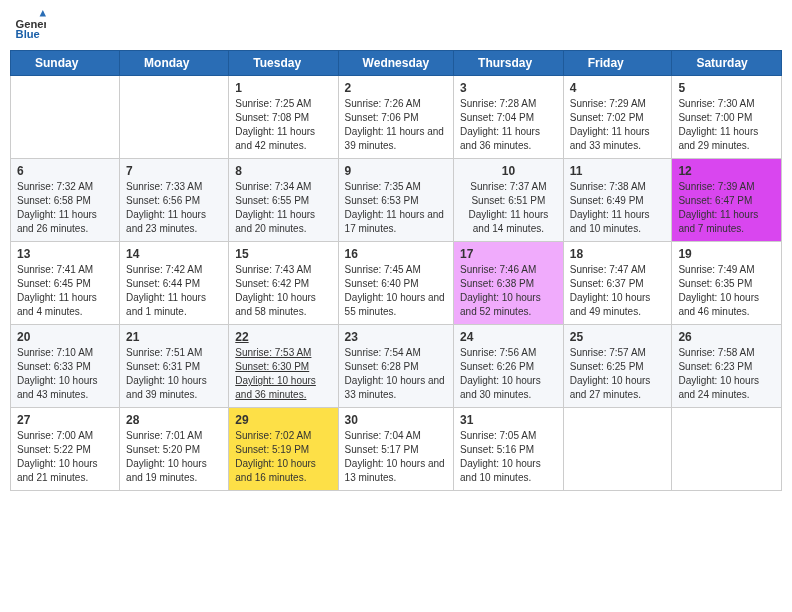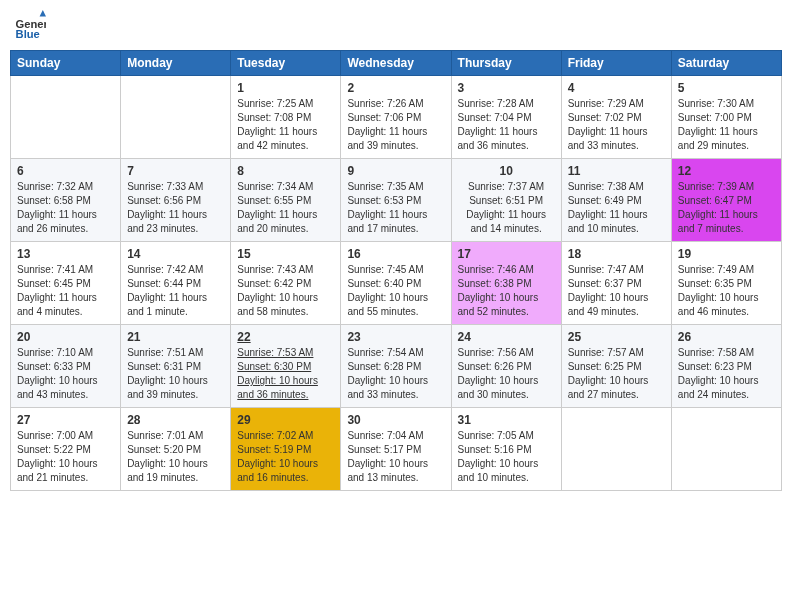--- a/index.html
+++ b/index.html
@@ -40,21 +40,21 @@
     }
     .calendar {
       width: 100%;
       border-collapse: collapse;
       border: 1px solid #ccc;
     }
     .calendar th {
       background-color: #2a6db5;
       color: #fff;
       text-align: left;
-      padding: 5px 6px;
+      padding: 5px 24px;
       font-size: 12px;
       border: 1px solid #1e5a9a;
     }
     .calendar td {
       vertical-align: top;
       padding: 5px 6px;
       border: 1px solid #ccc;
       font-size: 10px;
       color: #333;
       width: 14.28%;
@@ -226,21 +226,21 @@
       </tr>
       <tr>
         <td style="background: rgb(255, 255, 255);">
           <span class="day-num">27</span>
           <div class="day-info"><span>Sunrise: 7:00 AM</span><br><span>Sunset: 5:22 PM</span><br><span>Daylight: 10 hours and 21 minutes.</span></div>
         </td>
         <td style="background: rgb(255, 255, 255);">
           <span class="day-num">28</span>
           <div class="day-info"><span>Sunrise: 7:01 AM</span><br><span>Sunset: 5:20 PM</span><br><span>Daylight: 10 hours and 19 minutes.</span></div>
         </td>
-        <td style="background: #eab308; margin-top: 14px;">
+        <td style="background: #fde047; margin-top: 14px;">
           <span class="day-num">29</span>
           <div class="day-info"><span>Sunrise: 7:02 AM</span><br><span>Sunset: 5:19 PM</span><br><span>Daylight: 10 hours and 16 minutes.</span></div>
         </td>
         <td style="background: rgb(255, 255, 255);">
           <span class="day-num">30</span>
           <div class="day-info"><span>Sunrise: 7:04 AM</span><br><span>Sunset: 5:17 PM</span><br><span>Daylight: 10 hours and 13 minutes.</span></div>
         </td>
         <td style="background: rgb(255, 255, 255);">
           <span class="day-num">31</span>
           <div class="day-info"><span>Sunrise: 7:05 AM</span><br><span>Sunset: 5:16 PM</span><br><span>Daylight: 10 hours and 10 minutes.</span></div>

